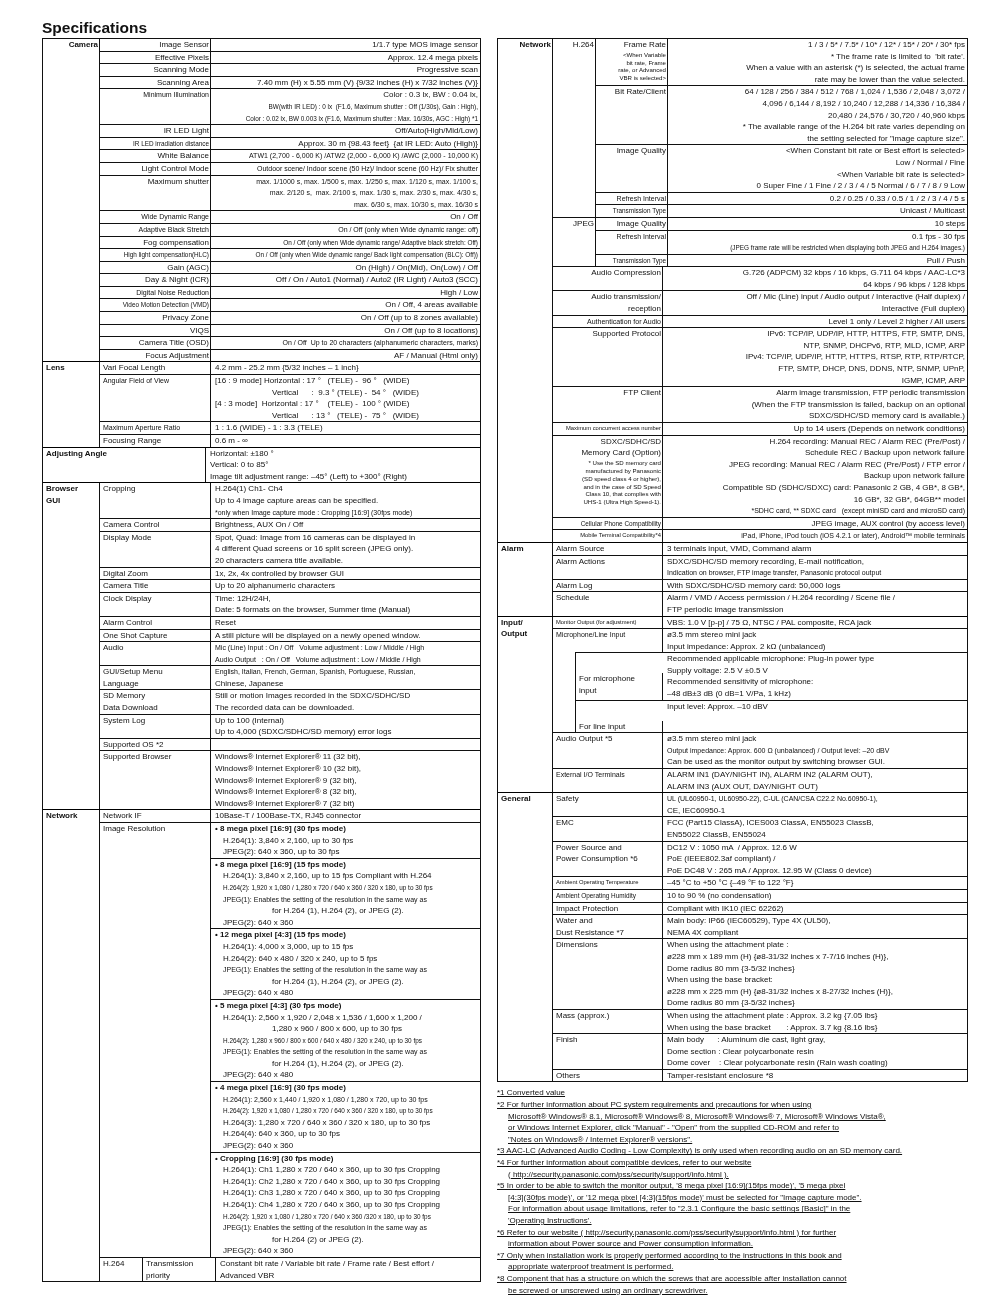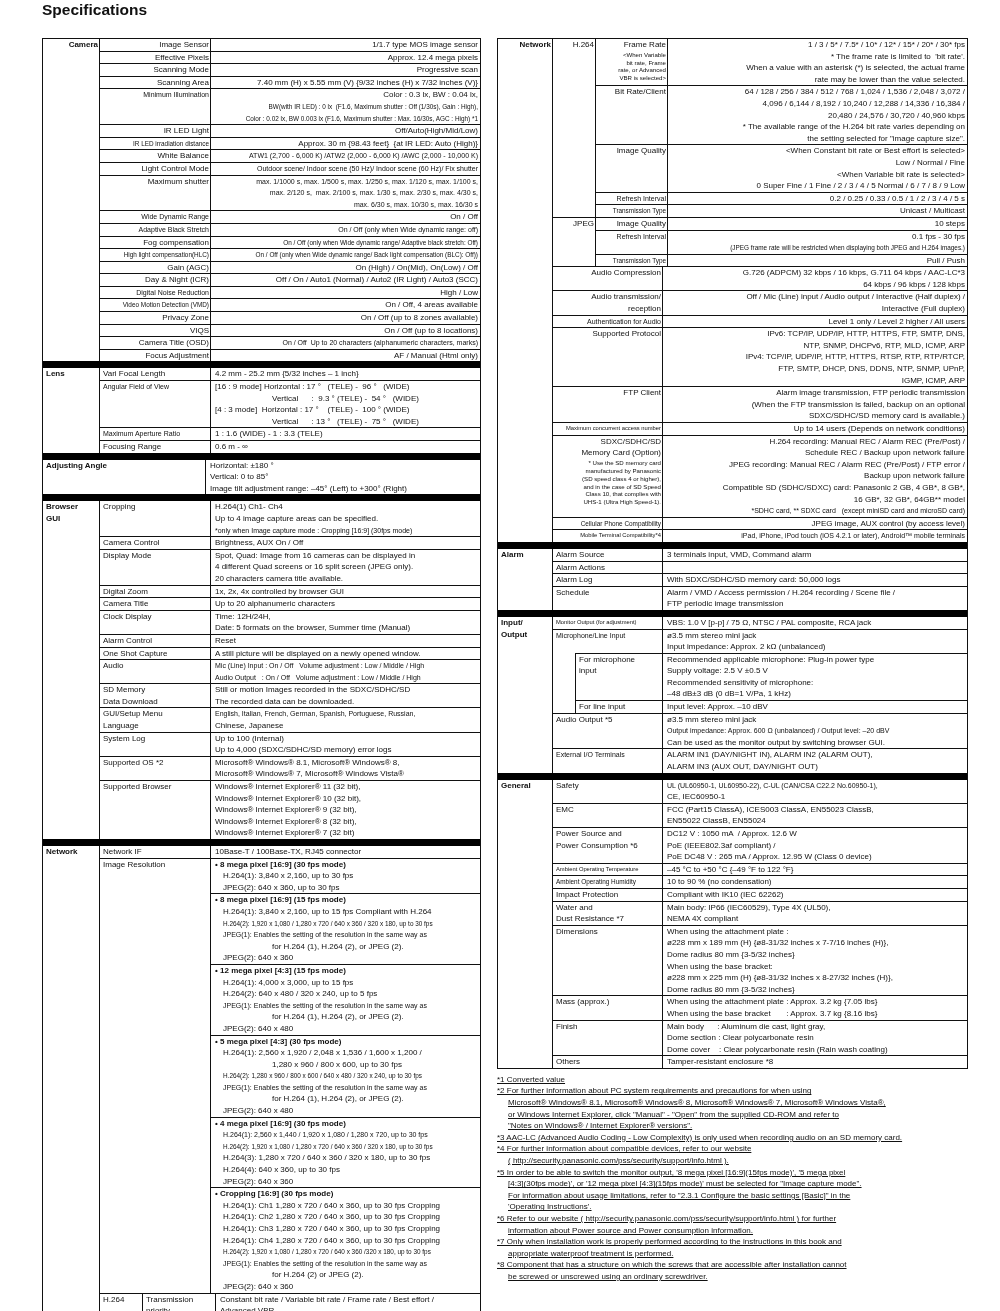--- a/index.html
+++ b/index.html
@@ -1,44 +1,44 @@
 <!DOCTYPE html>
 <html><head>
 <meta charset="utf-8">
 <style>
   html,body{margin:0;padding:0;background:#fff;}
   body{width:1000px;height:1311px;position:relative;font-family:"Liberation Sans",sans-serif;
        font-size:8px;line-height:11.6px;color:#111;}
-  .page-title{position:absolute;left:42px;top:0;font-size:15.5px;font-weight:bold;line-height:20px;}
+  .page-title{position:absolute;left:42px;top:18px;font-size:15.5px;font-weight:bold;line-height:20px;}
   .col-left{position:absolute;left:42px;top:38px;width:439px;}
   .col-right{position:absolute;left:497px;top:38px;width:480px;}
   .spec-table{border:1.5px solid #111;background:#fff;}
   .rt.spec-table{width:469px;}
-  .section{display:flex;border-top:7px solid #000000;}
+  .section{display:flex;border-top:1px solid #000000;}
   .spec-table > .section:first-child{border-top:0;text-align:right;}
   .scell{padding:0 1px 0 3px;font-weight:bold;}
   .lt .scell{width:52px;border-right:1px solid #111;}
   .rt .scell{width:50px;border-right:1px solid #111;}
   .scell.wide{width:158px;}
   .rows{flex:1;min-width:0;}
   .rows > *{border-top:1px solid #111;}
   .rows > *:first-child{border-top:0;}
   .row{display:flex;}
   .grow{display:flex;}
   .gcell{width:38px;border-right:1px solid #111;padding:0 1px 0 3px;}
   .lt .icell{width:106px;}
   .rt .icell{width:105px;}
   .icell{border-right:1px solid #111;padding:0 1px 0 3px;flex-shrink:0;}
   .lt .icell.g{width:68px;}
   .rt .icell.g{width:67px;}
   .vcell{flex:1;min-width:0;padding:0 2px 0 4px;}
   .row.ind{border-top:0;}
   .isp{width:22px;flex-shrink:0;}
   .iwrap{flex:1;display:flex;border-top:1px solid #111;border-left:1px solid #111;min-width:0;}
-  .icell.ind{width:82px;}
+  .icell.ind{width:82px;margin-top:20px;}
   .ln{white-space:pre-wrap;}
   .b{font-weight:bold;}
   .sm{font-size:7px;}
   .xs{font-size:6.4px;}
   .xxs{font-size:5.8px;}
   .nt{font-size:6.1px;line-height:7.9px;}
   .ih{padding-left:8px;}
   .i2{padding-left:57px;}
   .i3{padding-left:92px;}
   .i4{padding-left:148px;}
@@ -375,54 +375,50 @@
             <div class="icell">
               <div class="ln">Audio</div>
             </div>
             <div class="vcell">
               <div class="ln sm">Mic (Line) Input : On / Off   Volume adjustment : Low / Middle / High</div>
               <div class="ln sm">Audio Output   : On / Off   Volume adjustment : Low / Middle / High</div>
             </div>
           </div>
           <div class="row">
             <div class="icell">
+              <div class="ln">GUI/Setup Menu</div>
+              <div class="ln">Language</div>
+            </div>
+            <div class="vcell">
+              <div class="ln sm">English, Italian, French, German, Spanish, Portuguese, Russian,</div>
+              <div class="ln">Chinese, Japanese</div>
+            </div>
+          </div>
+          <div class="row">
+            <div class="icell">
               <div class="ln">SD Memory</div>
               <div class="ln">Data Download</div>
             </div>
             <div class="vcell">
               <div class="ln">Still or motion Images recorded in the SDXC/SDHC/SD</div>
               <div class="ln">The recorded data can be downloaded.</div>
             </div>
           </div>
           <div class="row">
             <div class="icell">
-              <div class="ln">GUI/Setup Menu</div>
-              <div class="ln">Language</div>
-            </div>
-            <div class="vcell">
-              <div class="ln sm">English, Italian, French, German, Spanish, Portuguese, Russian,</div>
-              <div class="ln">Chinese, Japanese</div>
-            </div>
-          </div>
-          <div class="row">
-            <div class="icell">
               <div class="ln">System Log</div>
             </div>
             <div class="vcell">
               <div class="ln">Up to 100 (Internal)</div>
               <div class="ln">Up to 4,000 (SDXC/SDHC/SD memory) error logs</div>
             </div>
           </div>
           <div class="row">
             <div class="icell">
               <div class="ln">Supported OS *2</div>
-            </div>
-            <div class="vcell">
-              <div class="ln">Microsoft® Windows® 8.1, Microsoft® Windows® 8,</div>
-              <div class="ln">Microsoft® Windows® 7, Microsoft® Windows Vista®</div>
             </div>
           </div>
           <div class="row">
             <div class="icell">
               <div class="ln">Supported Browser</div>
             </div>
             <div class="vcell">
               <div class="ln">Windows® Internet Explorer® 11 (32 bit),</div>
               <div class="ln">Windows® Internet Explorer® 10 (32 bit),</div>
               <div class="ln">Windows® Internet Explorer® 9 (32 bit),</div>
@@ -713,20 +709,24 @@
               <div class="ln">Alarm Source</div>
             </div>
             <div class="vcell">
               <div class="ln">3 terminals input, VMD, Command alarm</div>
             </div>
           </div>
           <div class="row">
             <div class="icell">
               <div class="ln">Alarm Actions</div>
             </div>
+            <div class="vcell">
+              <div class="ln">SDXC/SDHC/SD memory recording, E-mail notification,</div>
+              <div class="ln sm">Indication on browser, FTP image transfer, Panasonic protocol output</div>
+            </div>
           </div>
           <div class="row">
             <div class="icell">
               <div class="ln">Alarm Log</div>
             </div>
             <div class="vcell">
               <div class="ln">With SDXC/SDHC/SD memory card: 50,000 logs</div>
             </div>
           </div>
           <div class="row">

